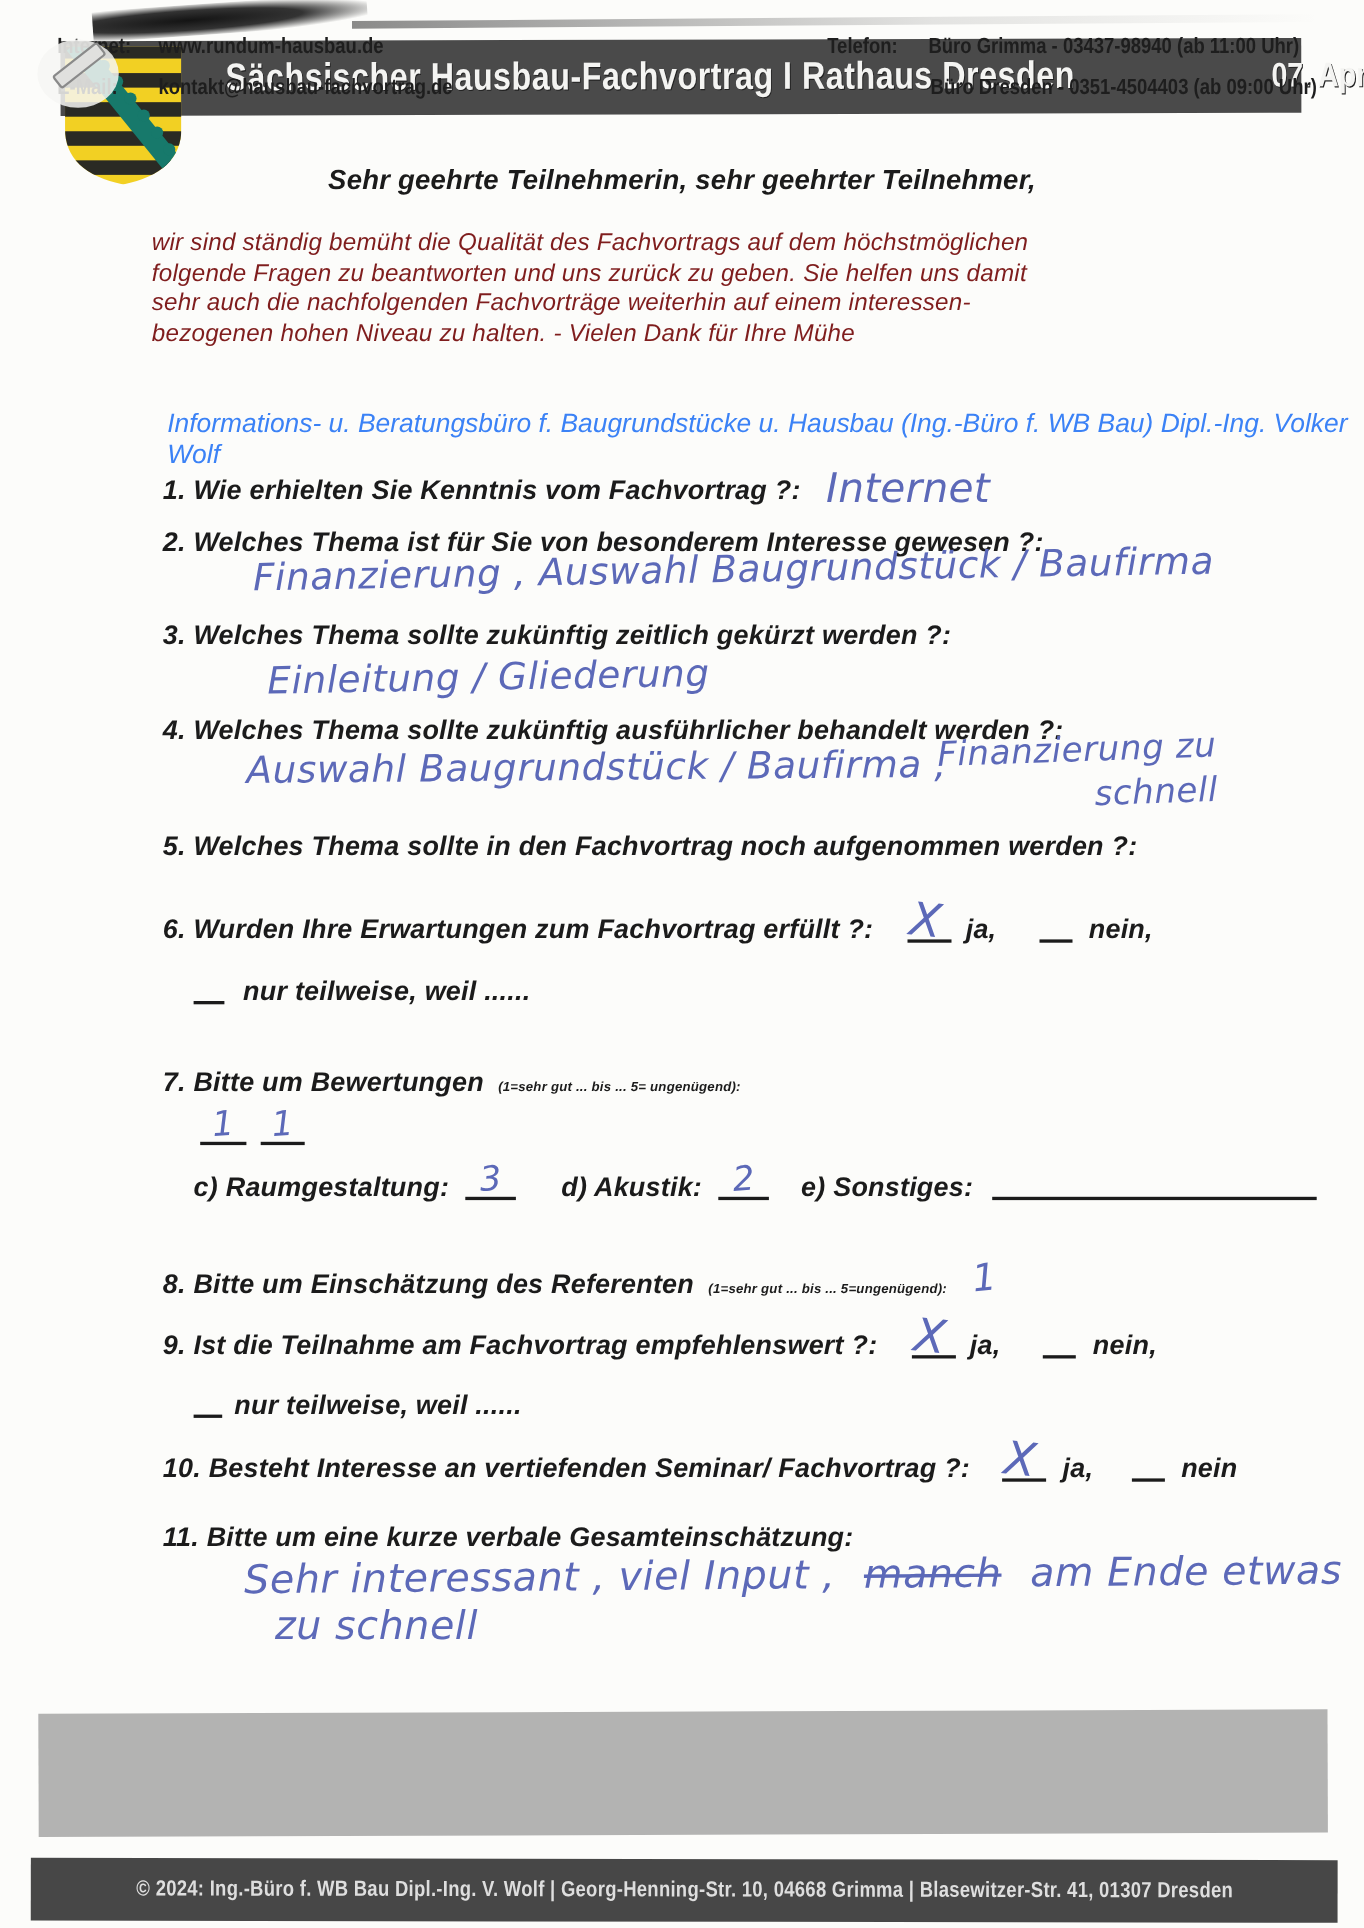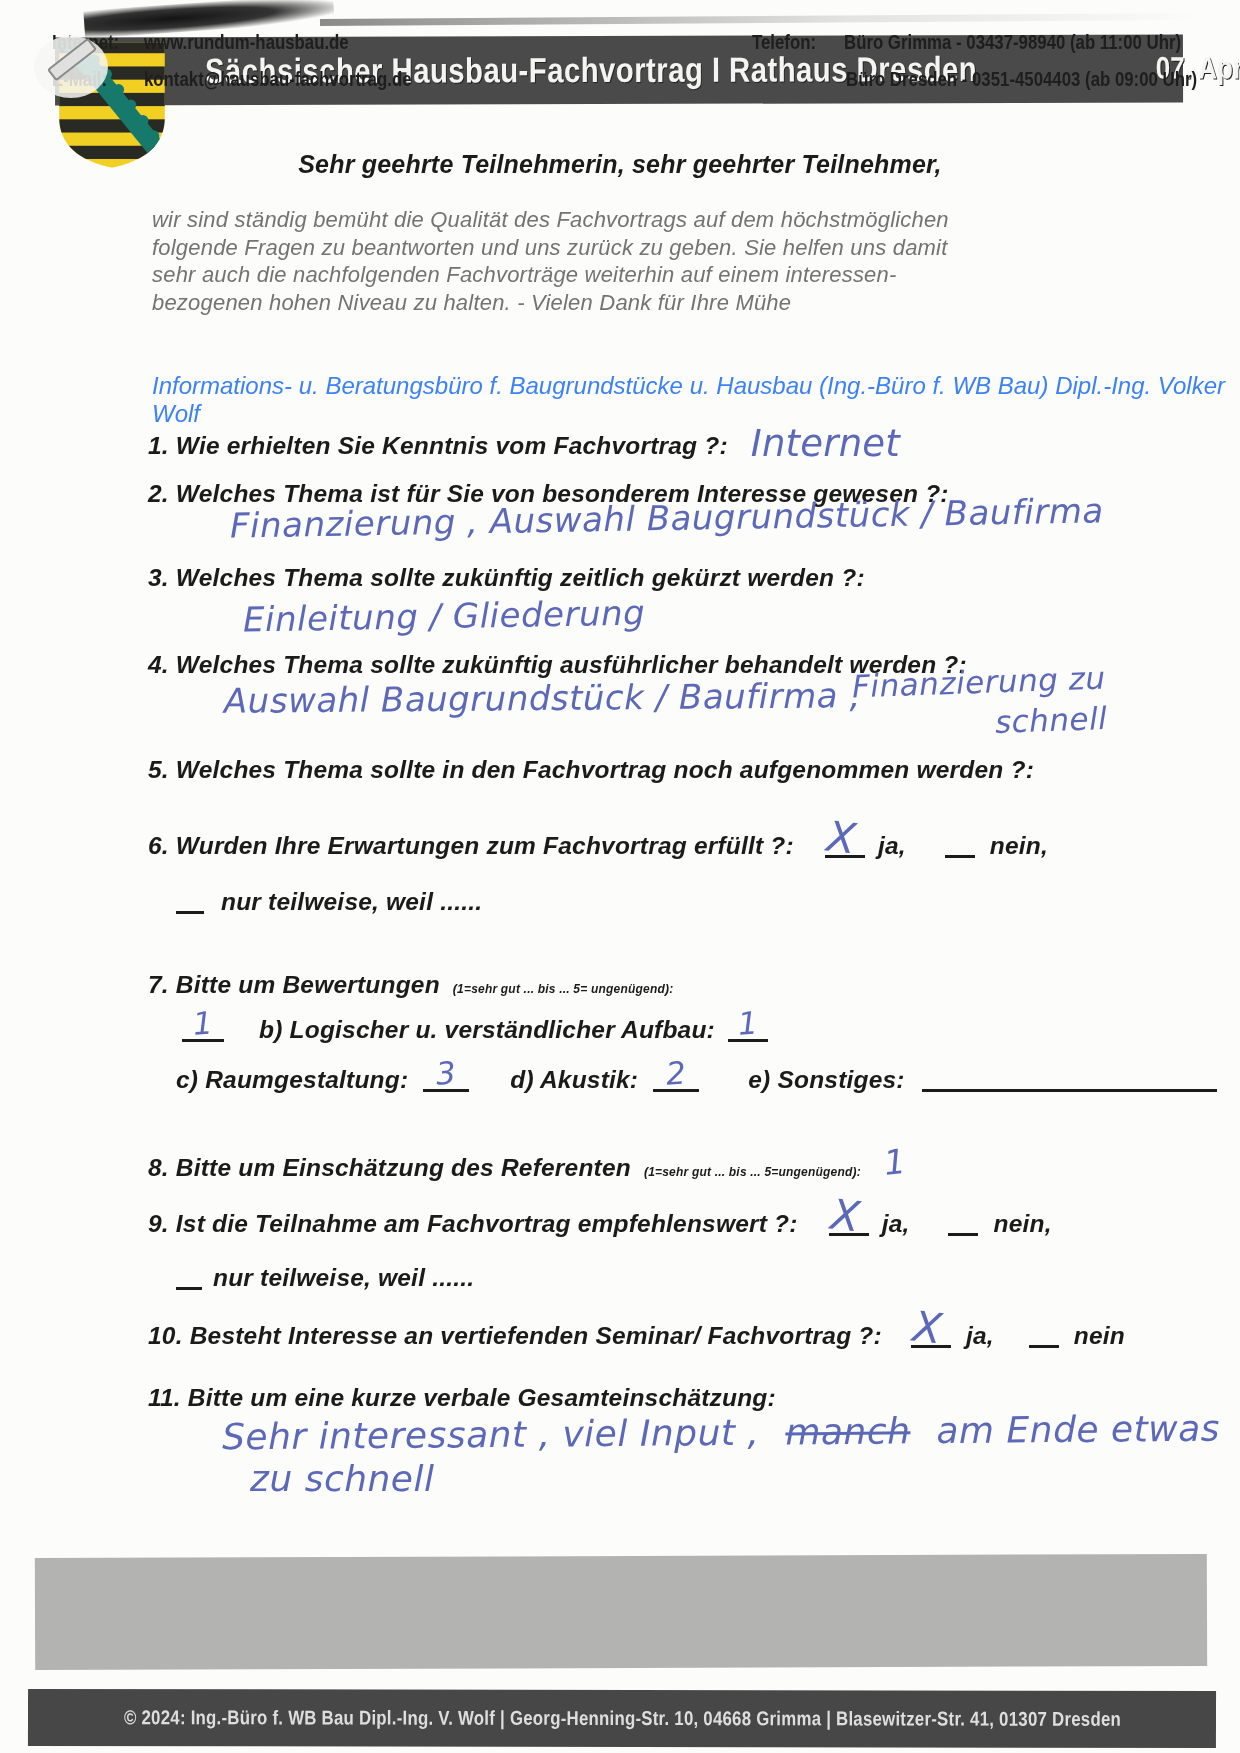--- a/index.html
+++ b/index.html
@@ -25,22 +25,22 @@
 
   .arms{position:absolute;left:56px;top:40px;width:112px;height:130px;z-index:2;}
   .blotch{position:absolute;left:34px;top:36px;width:74px;height:62px;background:#f6f6f3;
           border-radius:50%;opacity:.85;z-index:3;}
   .staple{position:absolute;left:46px;top:52px;width:48px;height:11px;background:#e0e0de;
           border:2px solid #8a8a8a;border-radius:3px;transform:rotate(-38deg);z-index:4;}
 
   
   .greeting{position:absolute;left:170px;top:150px;width:900px;text-align:center;
             font-style:italic;font-weight:bold;font-size:25px;letter-spacing:.2px;}
-  .intro{position:absolute;left:152px;top:206px;font-style:italic;font-size:22px;
-         line-height:27.6px;letter-spacing:.2px;color:#737373;}
+  .intro{position:absolute;left:138px;top:206px;font-style:italic;font-size:22px;
+         line-height:27.6px;letter-spacing:.2px;color:#7f1d1d;}
   .byline{position:absolute;left:152px;top:372px;font-style:italic;font-size:24px;color:#3b82f6;}
 
   .row{position:absolute;left:148px;white-space:nowrap;font-style:italic;font-weight:bold;
        font-size:24.5px;letter-spacing:.2px;color:#1b1b1b;}
   .row .hint{font-weight:bold;font-size:12px;margin-left:6px;}
   .sub{left:176px;}
 
   
   .blank{display:inline-block;height:20px;border-bottom:3px solid #1b1b1b;position:relative;
          vertical-align:-4px;}
@@ -154,35 +154,34 @@
   </div>
 
   <div class="row" style="top:971px;">
     <span>7. Bitte um Bewertungen</span>
     <span class="hint">(1=sehr gut ... bis ...  5= ungenügend):</span>
   </div>
   <div class="row sub" style="top:1016px;">
     <span class="blank" style="width:42px;margin-left:6px;">
       <span class="hw digit">1</span>
     </span>
-    <span style="margin-left:28px;">b) Logischer  u. verständlicher Aufbau:</span>
     <span class="blank" style="width:40px;margin-left:6px;">
       <span class="hw digit">1</span>
     </span>
   </div>
   <div class="row sub" style="top:1066px;">
     <span>c) Raumgestaltung:</span>
     <span class="blank" style="width:46px;margin-left:8px;">
       <span class="hw digit">3</span>
     </span>
     <span style="margin-left:34px;">d) Akustik:</span>
     <span class="blank" style="width:46px;margin-left:8px;">
       <span class="hw digit">2</span>
     </span>
-    <span style="margin-left:42px;">e) Sonstiges:</span>
+    <span style="margin-left:22px;">e) Sonstiges:</span>
     <span class="blank" style="width:295px;margin-left:10px;"></span>
   </div>
 
   <div class="row" style="top:1144px;">
     <span>8. Bitte um Einschätzung des Referenten</span>
     <span class="hint">(1=sehr gut  ... bis ...  5=ungenügend):</span>
     <span class="hw inlinehw" style="font-size:34px;top:-2px;transform:rotate(-6deg);display:inline-block;">1</span>
   </div>
 
   <div class="row" style="top:1210px;">

